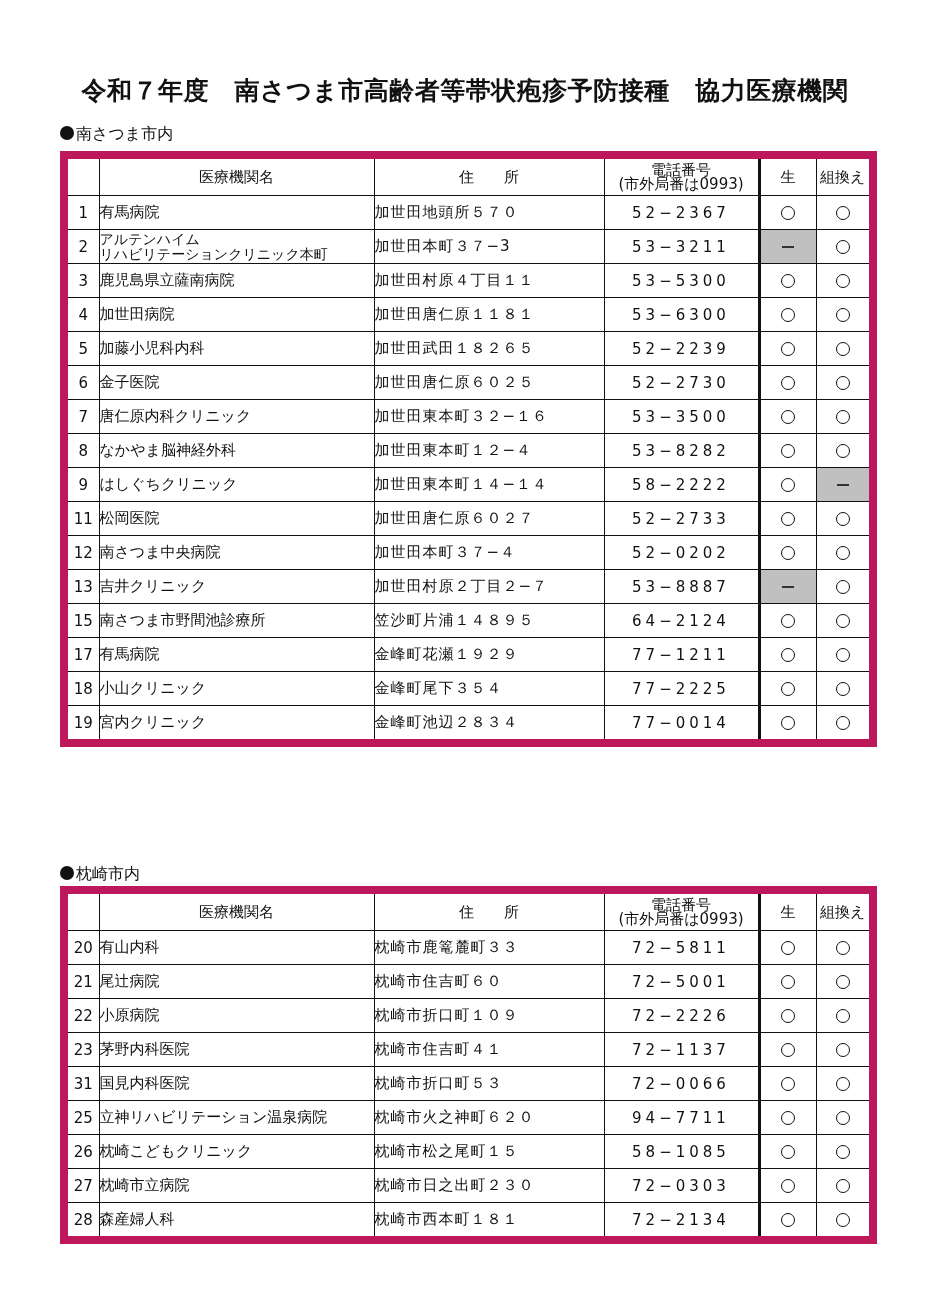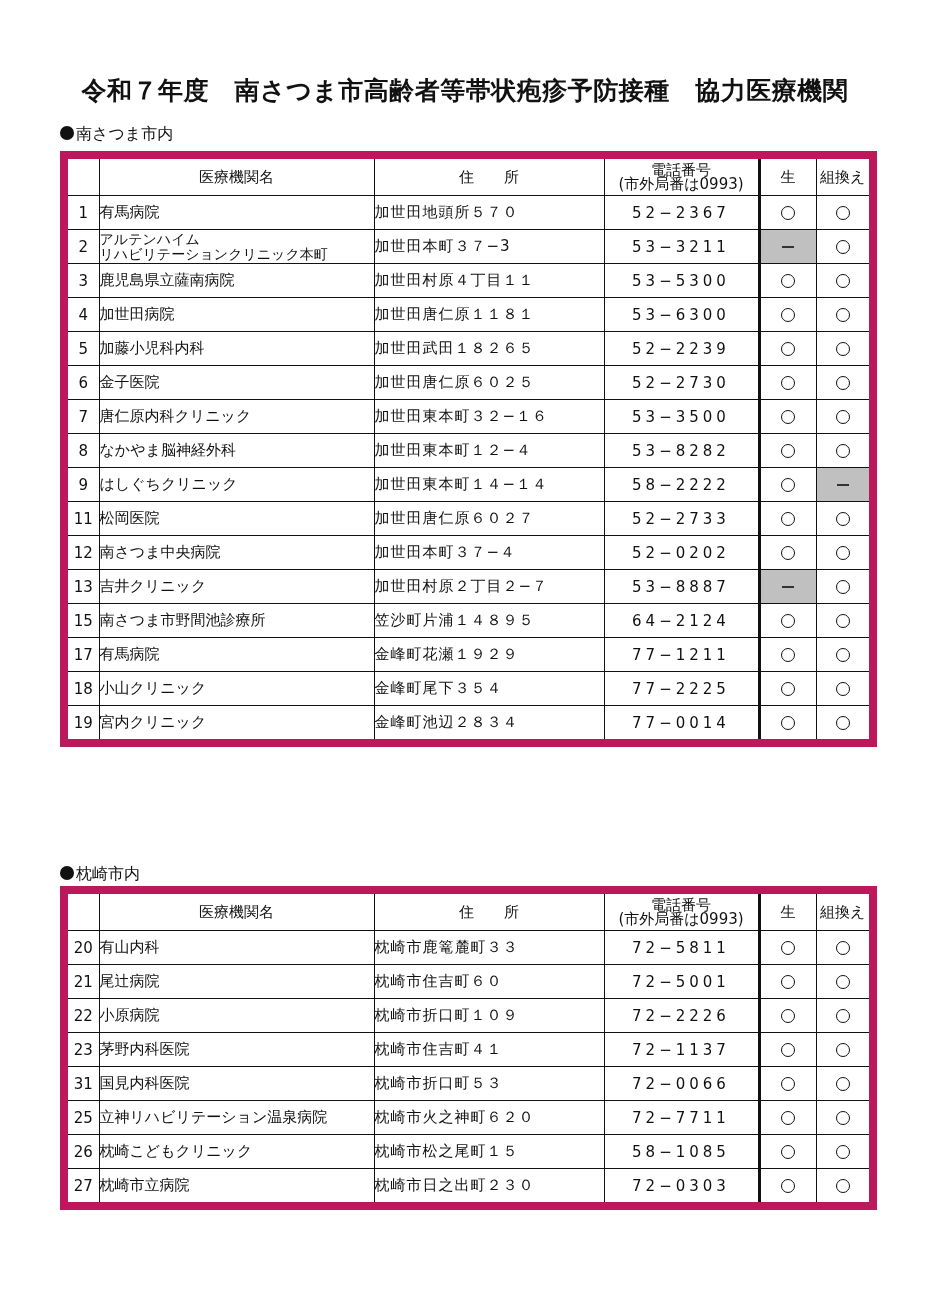--- a/index.html
+++ b/index.html
@@ -247,34 +247,42 @@
         <td class="name">国見内科医院</td>
         <td class="addr">枕崎市折口町５３</td>
         <td class="tel">72−0066</td>
         <td class="mark col-sep"><span class="circle"></span></td>
         <td class="mark"><span class="circle"></span></td>
       </tr>
       <tr>
         <td class="num">25</td>
         <td class="name">立神リハビリテーション温泉病院</td>
         <td class="addr">枕崎市火之神町６２０</td>
-        <td class="tel">72−7711</td>
+        <td class="tel">94−7711</td>
         <td class="mark col-sep"><span class="circle"></span></td>
         <td class="mark"><span class="circle"></span></td>
       </tr>
       <tr>
         <td class="num">26</td>
         <td class="name">枕崎こどもクリニック</td>
         <td class="addr">枕崎市松之尾町１５</td>
         <td class="tel">58−1085</td>
         <td class="mark col-sep"><span class="circle"></span></td>
         <td class="mark"><span class="circle"></span></td>
       </tr>
       <tr>
         <td class="num">27</td>
         <td class="name">枕崎市立病院</td>
         <td class="addr">枕崎市日之出町２３０</td>
         <td class="tel">72−0303</td>
         <td class="mark col-sep"><span class="circle"></span></td>
         <td class="mark"><span class="circle"></span></td>
       </tr>
+      <tr>
+        <td class="num">28</td>
+        <td class="name">森産婦人科</td>
+        <td class="addr">枕崎市西本町１８１</td>
+        <td class="tel">72−2134</td>
+        <td class="mark col-sep"><span class="circle"></span></td>
+        <td class="mark"><span class="circle"></span></td>
+      </tr>
     </tbody>
   </table>
 
 </body></html>

